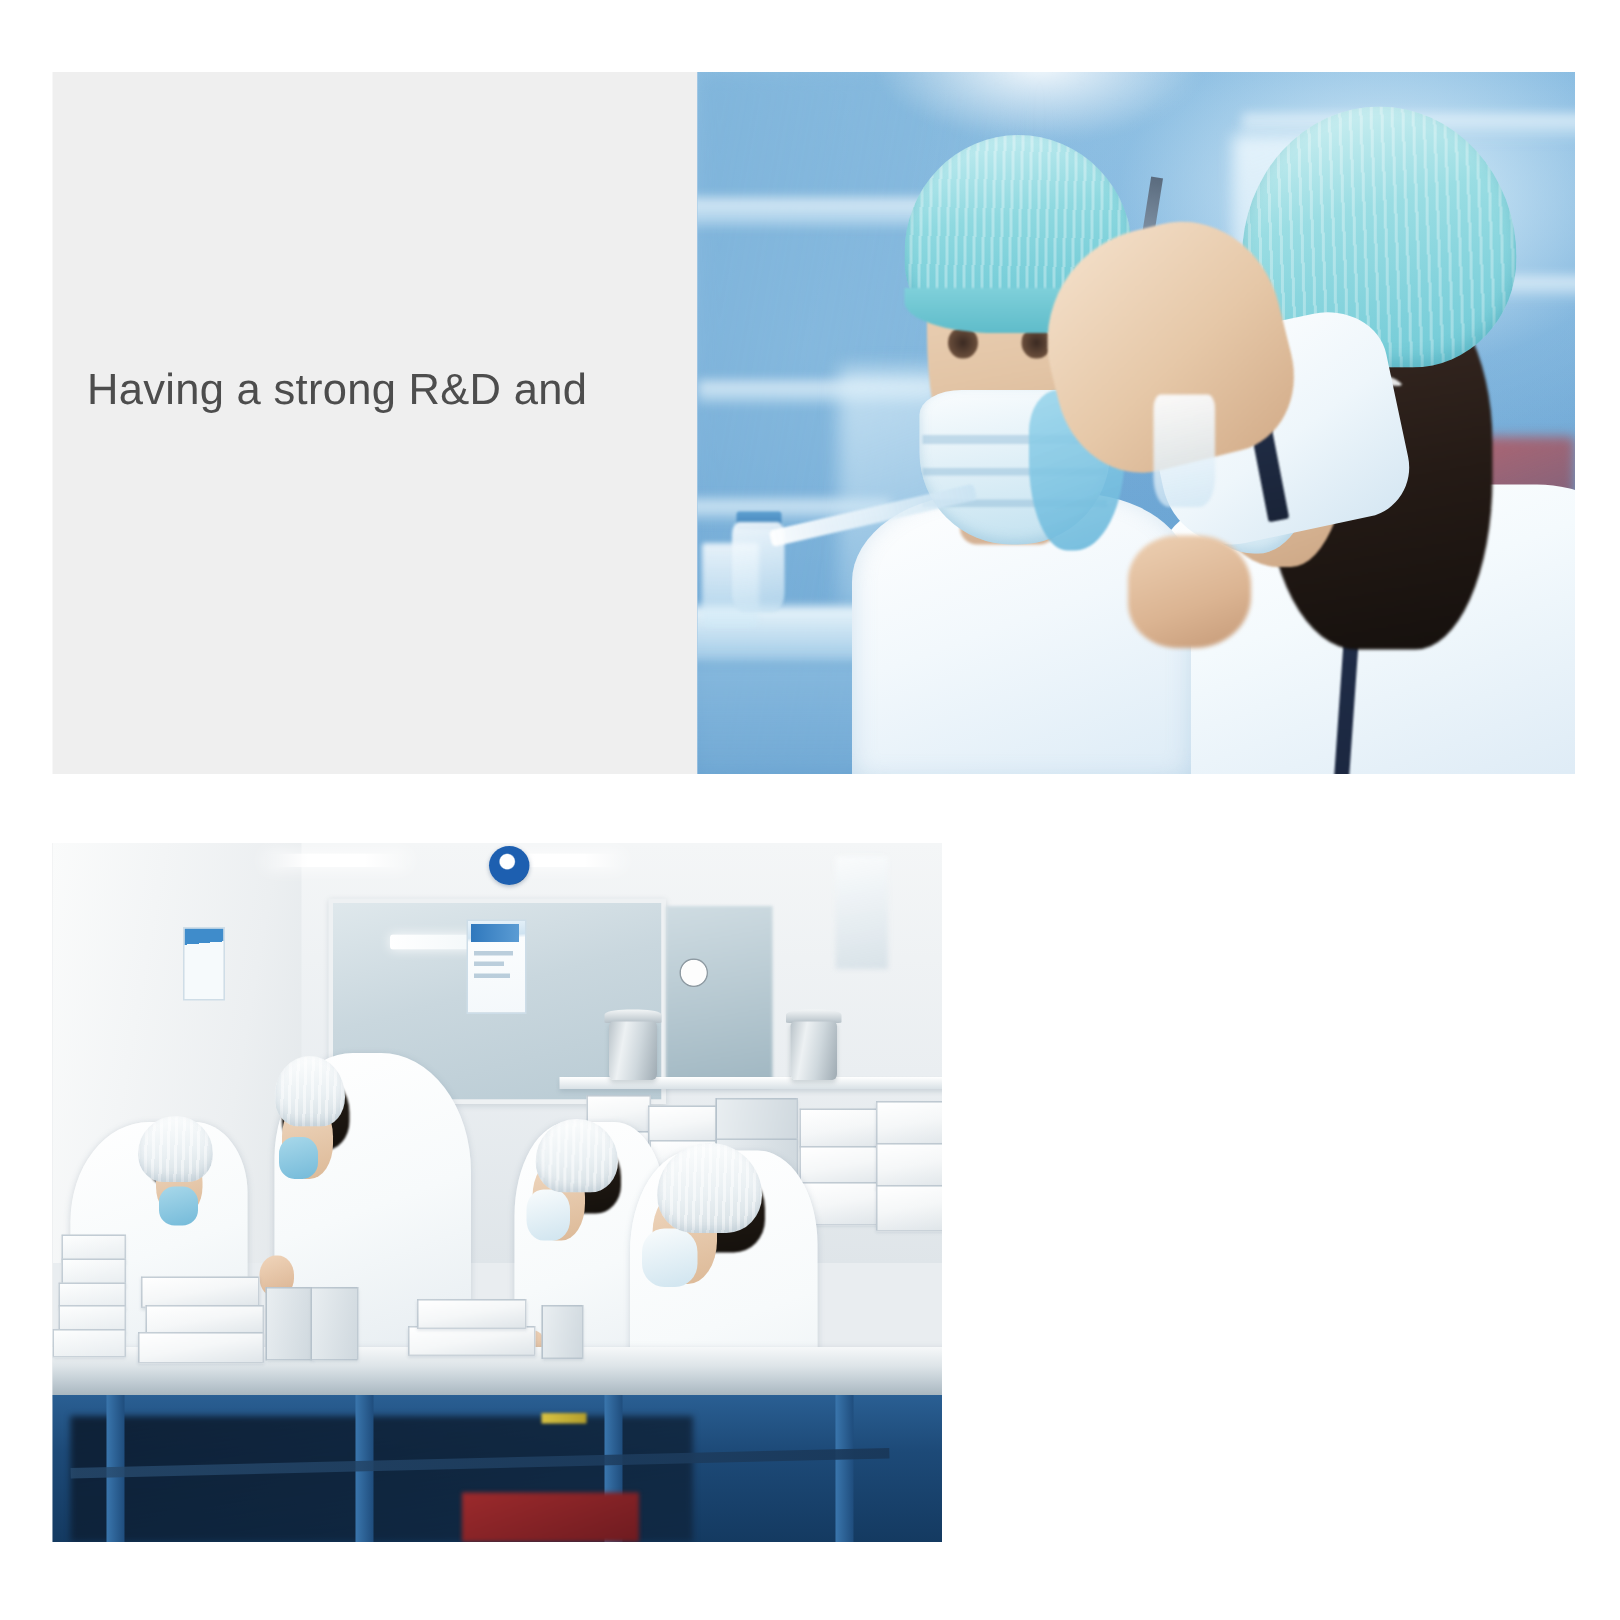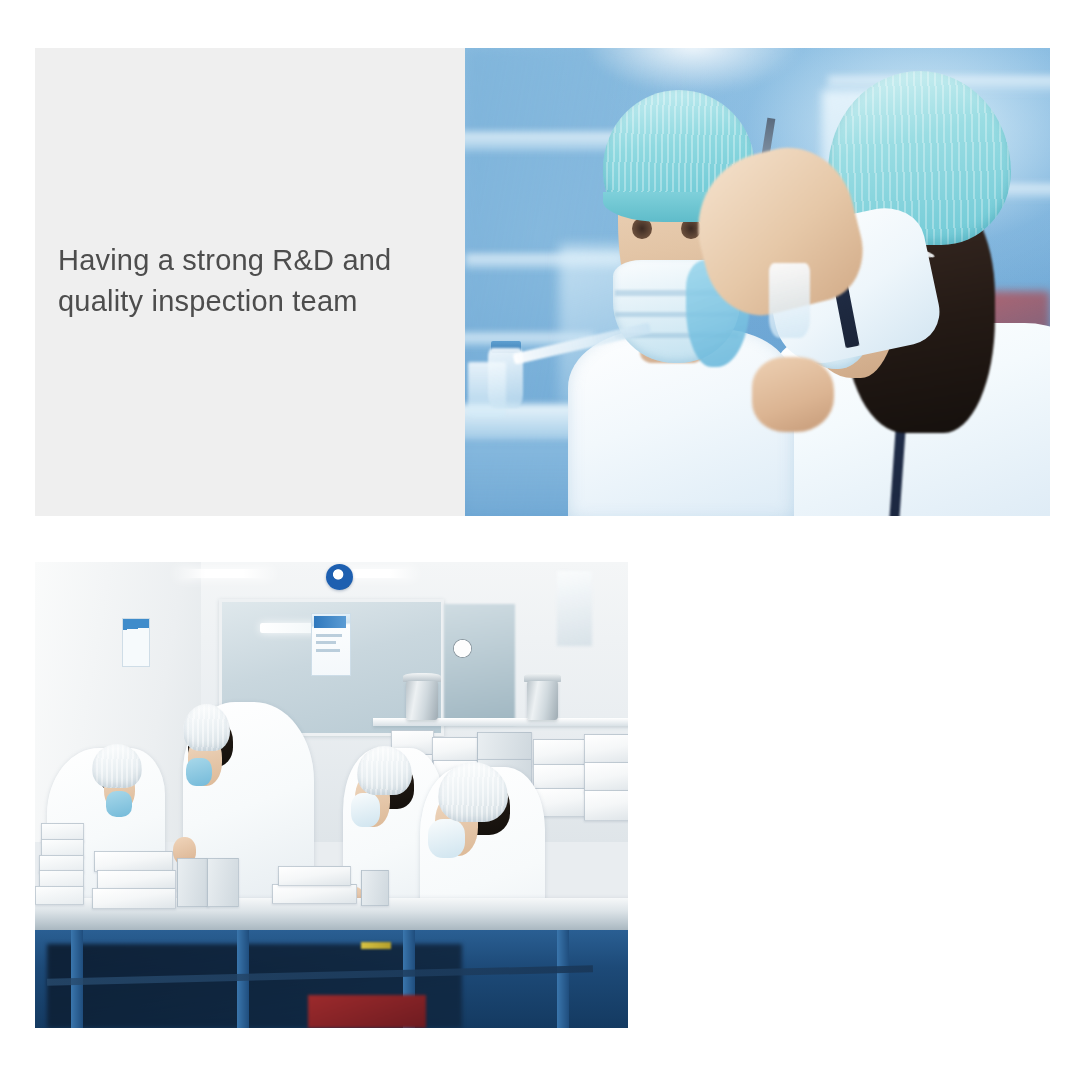--- a/index.html
+++ b/index.html
@@ -547,21 +547,20 @@
 </head>
 <body>
 
 <div id="page">
 
   <div class="top-block">
 
     <div class="top-caption-panel">
       <div class="top-caption-text">
         <span class="cap-line">Having a strong R&amp;D and</span>
-        <span class="cap-line">quality inspection team</span>
       </div>
     </div>
 
     <div class="top-photo">
       <div class="lab-scene">
         <div class="lab-bg"></div>
         <div class="lab-wallpanel"></div>
         <div class="lab-lightglow"></div>
         <div class="lab-shelf s1"></div>
         <div class="lab-shelf s2"></div>

